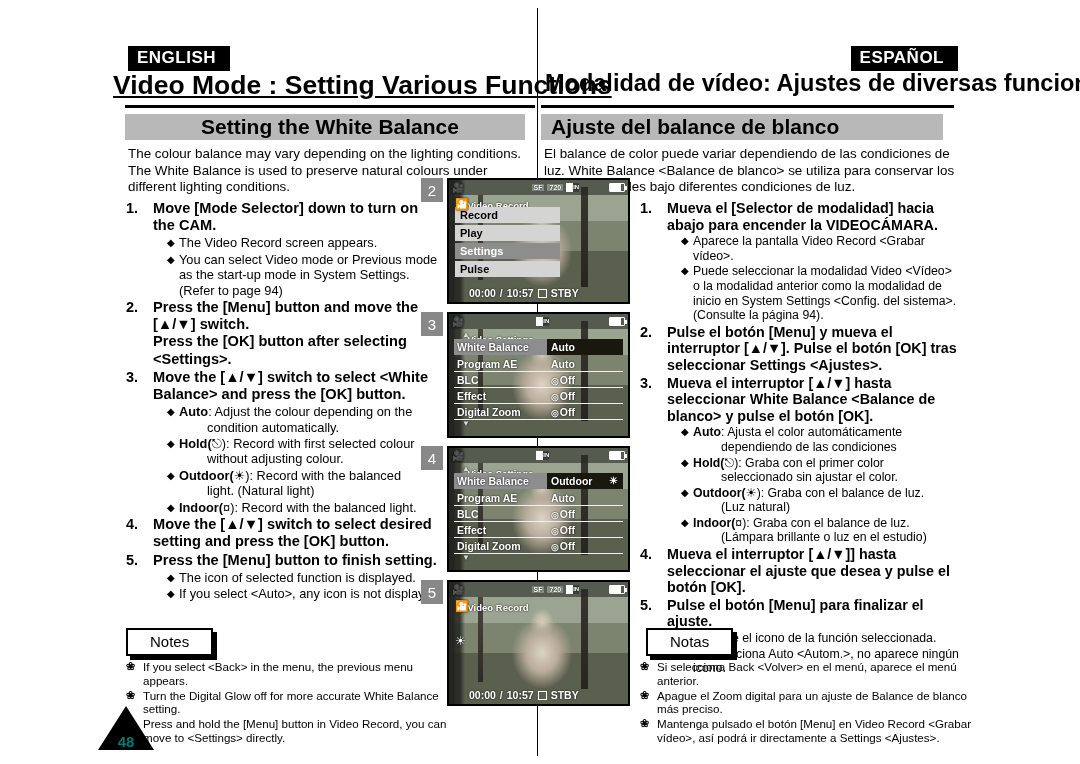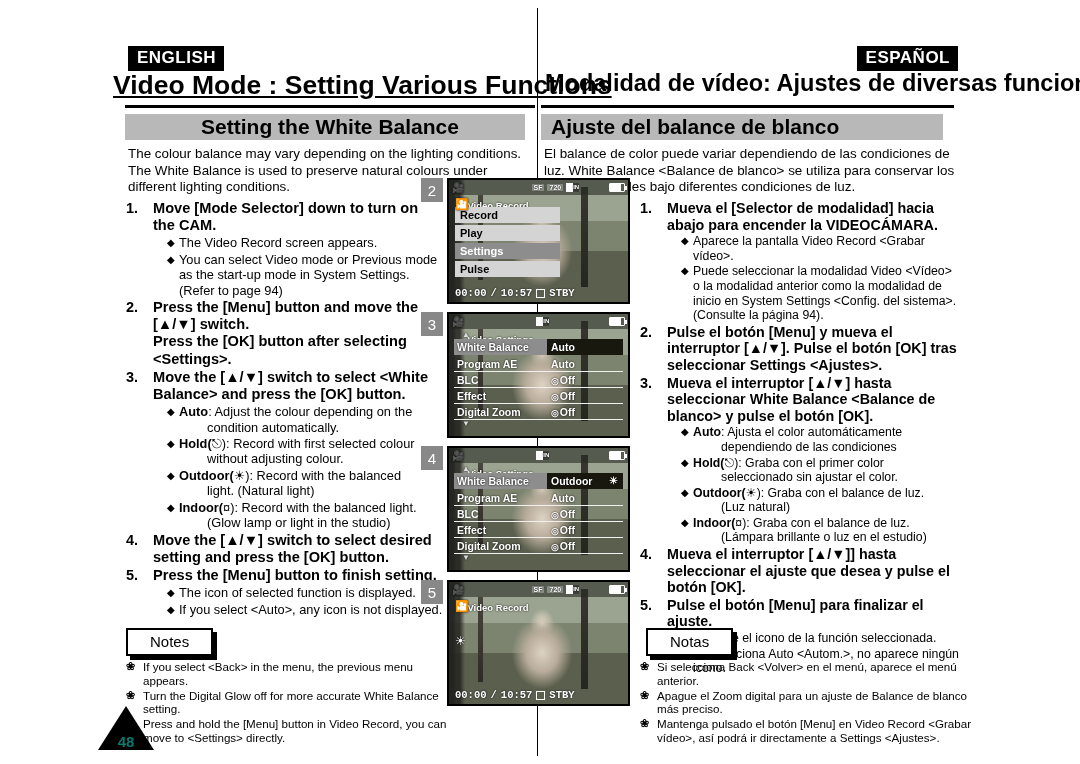--- a/index.html
+++ b/index.html
@@ -20,21 +20,21 @@
 
   
   .page { position: absolute; inset: 0; }
 
   
   .lang-tag {
     position: absolute;
     background: #000; color: #fff;
     font-weight: bold; font-size: 17px;
     letter-spacing: .5px;
-    padding: 2px 8px 3px 9px;
+    padding: 2px 14px 3px 9px;
   }
   .lang-en { left: 128px; top: 46px; }
   .lang-es { right: 122px; top: 46px; }
 
   
   .runhead {
     position: absolute; top: 70px;
     font-weight: bold; color: #000;
     white-space: nowrap;
   }
@@ -209,24 +209,23 @@
   .rec-mic {
     position: absolute; left: 6px; top: 18px;
     font-size: 11px; text-shadow: 0 0 2px #000;
   }
   .rec-wb {
     position: absolute; left: 6px; top: 52px;
     font-size: 12px; text-shadow: 0 0 2px #000;
   }
   .lcd-bottombar {
     position: absolute; left: 0; right: 0; bottom: 2px; height: 14px;
-    display: flex; align-items: center; gap: 4px; padding: 0 6px;
+    display: flex; align-items: center; gap: 4px; padding: 0 20px;
     font-size: 10.5px; font-weight: bold;
     text-shadow: 0 0 2px #000;
-    font-family: Liberation Mono, monospace;
   }
   .stby-box {
     width: 9px; height: 9px; border: 1.5px solid #fff; background: transparent;
   }
 
   
   .menu-popup {
     position: absolute; left: 6px; top: 27px; width: 105px;
   }
   .menu-row {
@@ -313,21 +312,21 @@
           <div class="dia">
             <span class="bullet">◆</span>
             <span class="txt"><b>Hold(</b><span>⎋</span>): Record with first selected colour<span class="ind">without adjusting colour.</span></span>
           </div>
           <div class="dia">
             <span class="bullet">◆</span>
             <span class="txt"><b>Outdoor(</b><span>☀</span>): Record with the balanced<span class="ind">light. (Natural light)</span></span>
           </div>
           <div class="dia">
             <span class="bullet">◆</span>
-            <span class="txt"><b>Indoor(</b><span>¤</span>): Record with the balanced light.<span class="ind">(Glow lamp or light in the studio)</span></span>
+            <span class="txt"><b>Indoor(</b><span>¤</span>): Record with the balanced light.</span>
           </div>
         </div>
       </div>
       <div class="step">
         <div class="step-num">4.</div>
         <div class="step-body">
           <div class="step-title">Move the [▲/▼] switch to select desired setting and press the [OK] button.</div>
         </div>
       </div>
       <div class="step">

